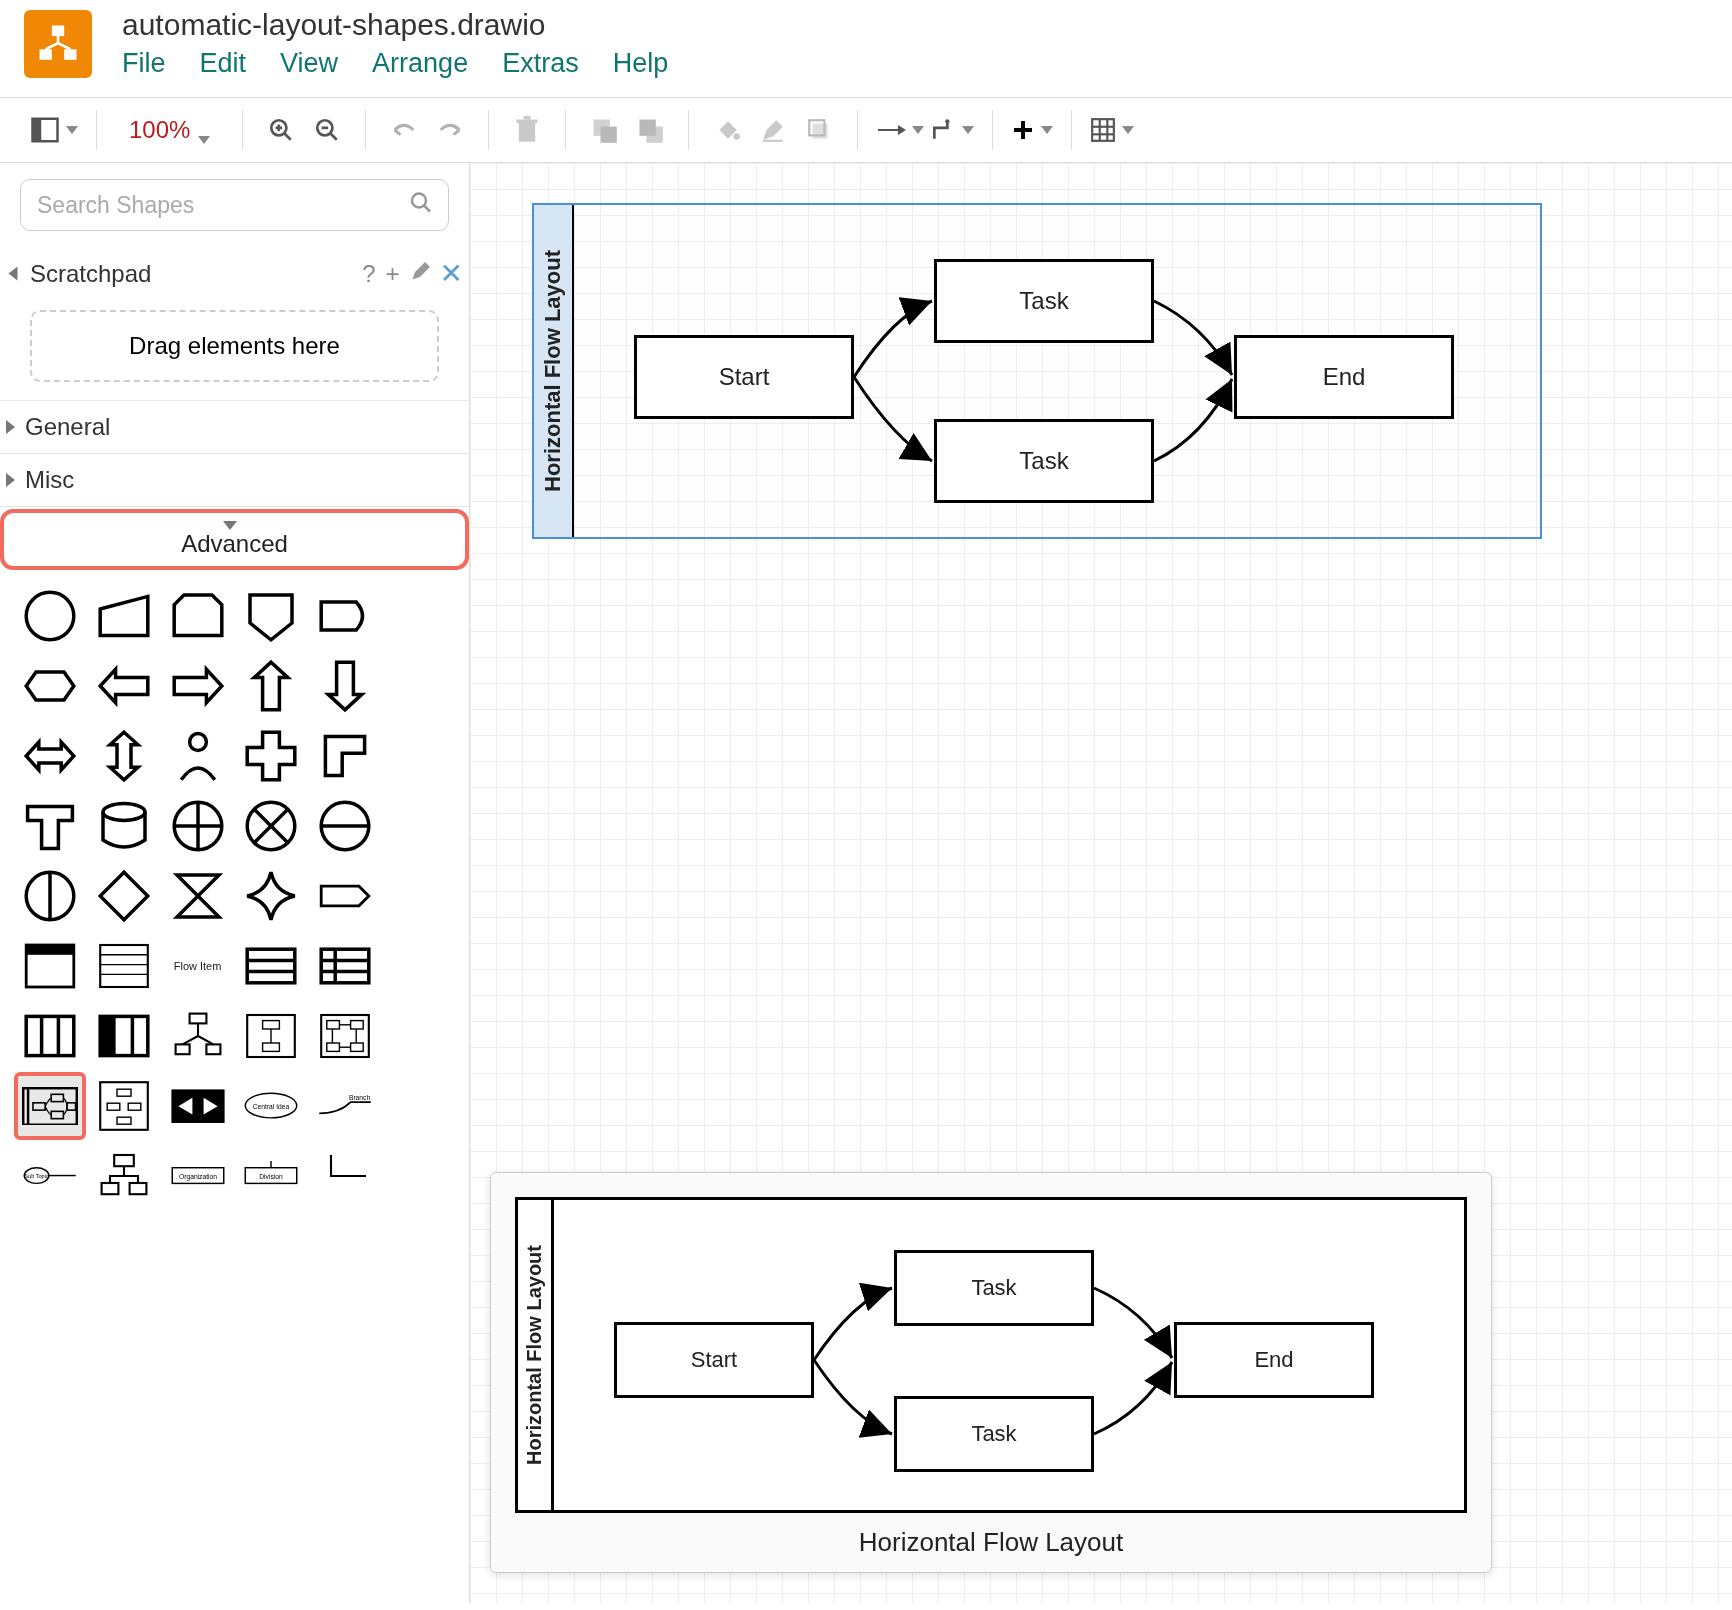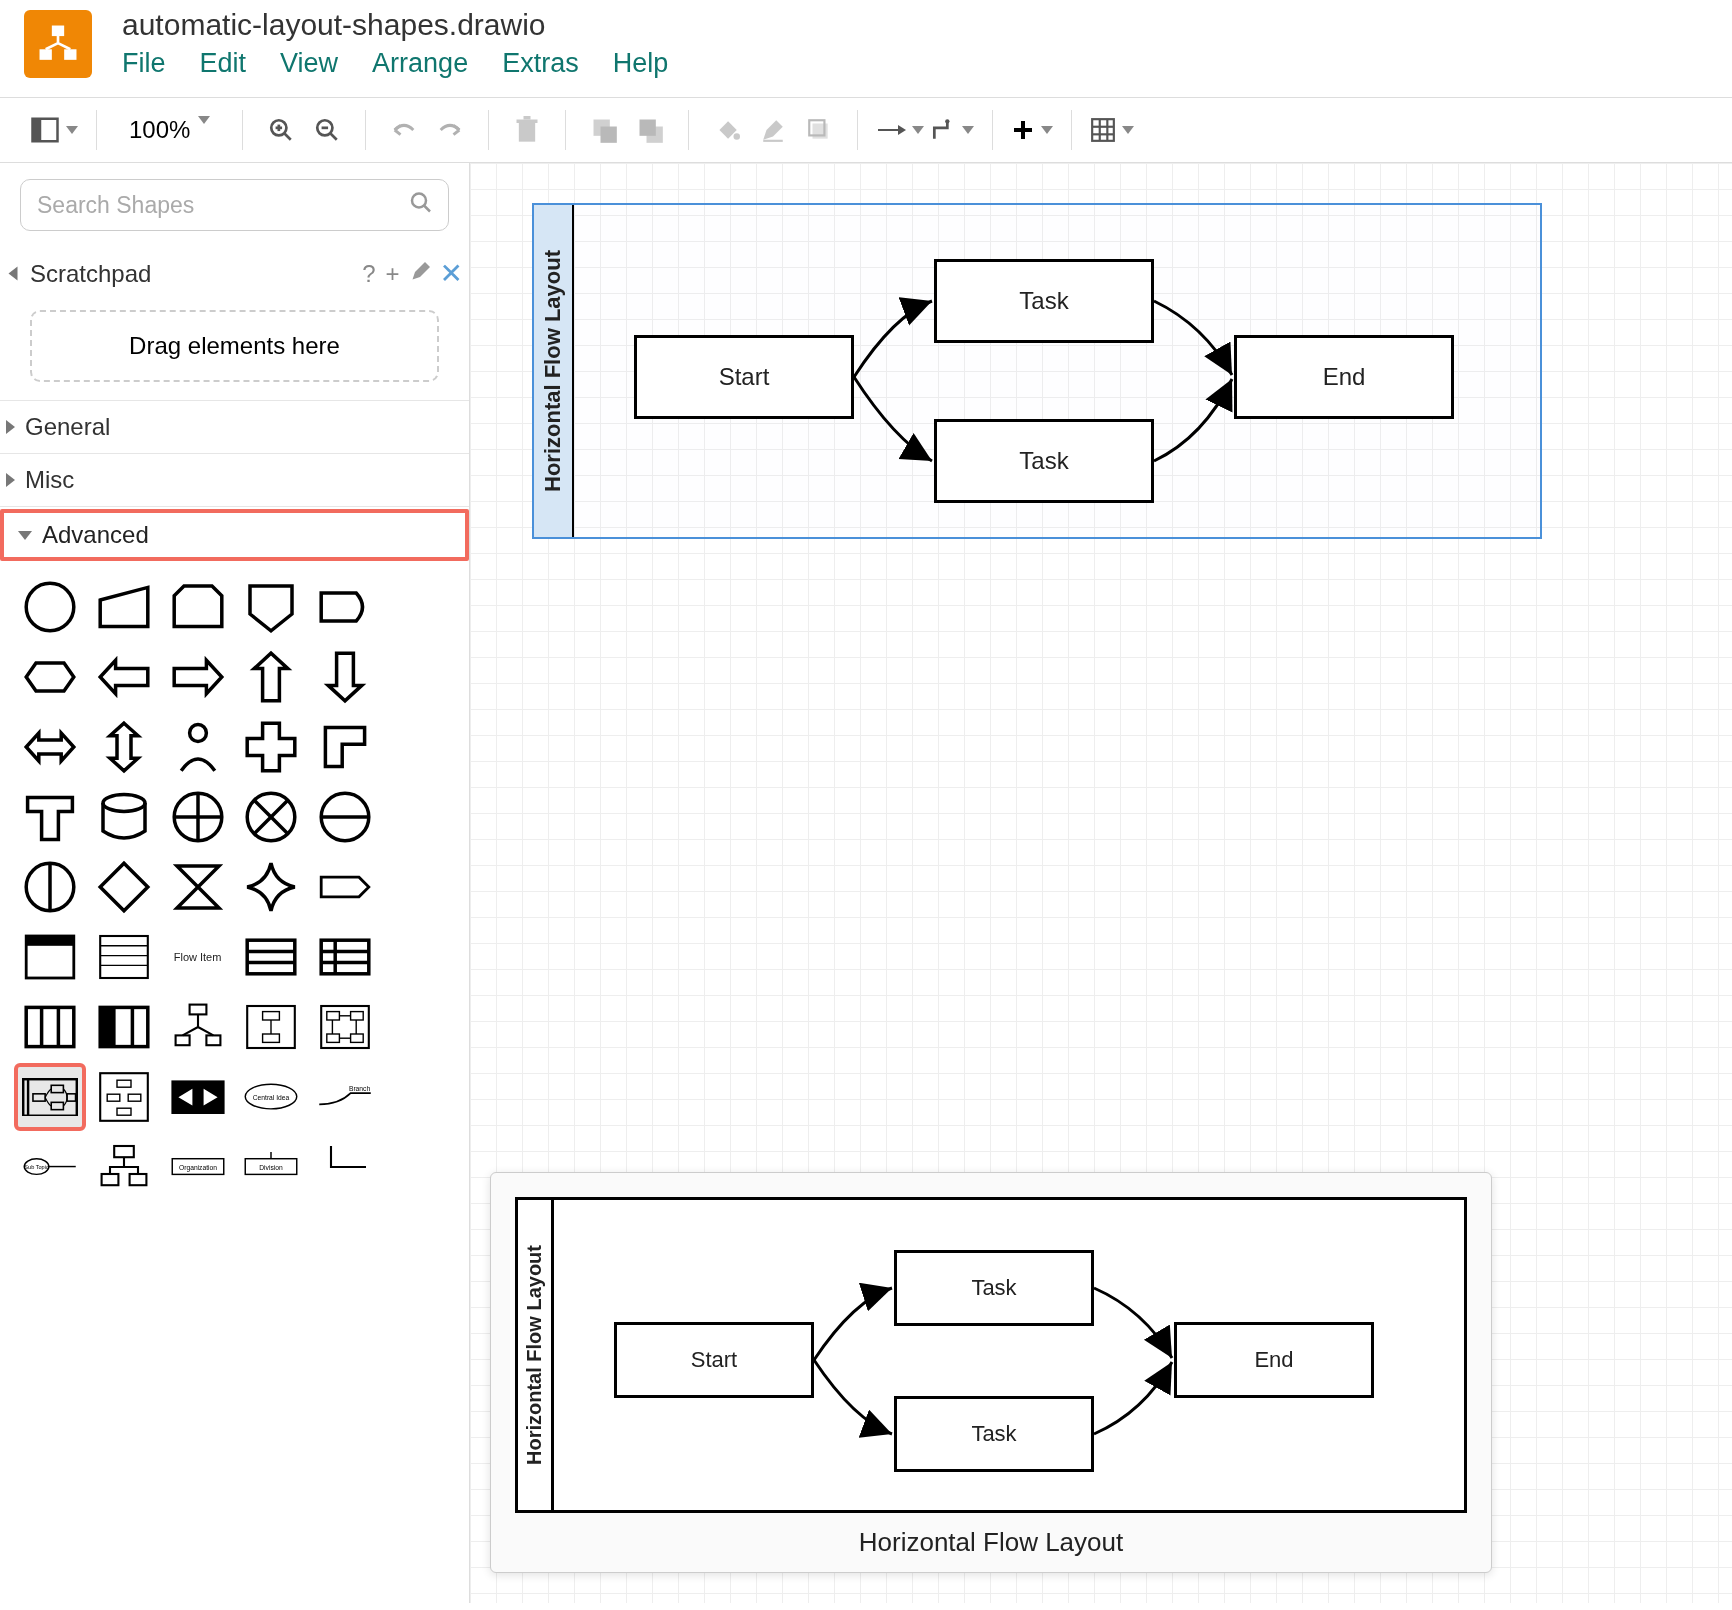--- a/index.html
+++ b/index.html
@@ -16,37 +16,37 @@
 .header-logo { width:68px; height:68px; background:#f08705; border-radius:6px; margin-right:30px; display:flex; align-items:center; justify-content:center; }
 .header-logo svg { width:44px; height:44px; }
 .header-titles { display:flex; flex-direction:column; }
 .doc-title { font-size:30px; color:#333; margin-top:-2px; margin-bottom:6px; }
 .menu-bar { display:flex; gap:34px; font-size:27px; color:#0f766e; }
 .menu-bar span { cursor:pointer; }
 .toolbar { border-top:1px solid #ddd; border-bottom:1px solid #ddd; margin-top:18px; height:66px; display:flex; align-items:center; padding:0 30px; gap:6px; }
 .toolbar .sep { width:1px; height:40px; background:#ddd; margin:0 12px; }
 .toolbar-btn { min-width:40px; height:40px; display:flex; align-items:center; justify-content:center; cursor:pointer; color:#555; }
 .toolbar-btn.disabled { opacity:.45; }
-.zoom-select { font-size:24px; color:#000000; display:flex; align-items:flex-start; gap:8px; padding:0 14px; }
+.zoom-select { font-size:24px; color:#b91c1c; display:flex; align-items:flex-end; gap:8px; padding:0 14px; }
 .chevron-down { width:0; height:0; border-left:6px solid transparent; border-right:6px solid transparent; border-top:8px solid #888; display:inline-block; }
 .main { display:flex; height: calc(100% - 170px); }
 .sidebar { width:470px; border-right:1px solid #ddd; background:#fff; display:flex; flex-direction:column; padding-top:16px; }
 .search-wrap { margin:0 20px 14px 20px; position:relative; }
 .search-input { width:100%; height:52px; border:1px solid #ccc; border-radius:10px; padding:0 50px 0 16px; font-size:23px; background:#fff; }
 .search-input::placeholder { color:#aaa; }
 .search-icon { position:absolute; right:16px; top:50%; transform:translateY(-50%); color:#999; }
 .panel-header { display:flex; align-items:center; padding:12px 6px; font-size:24px; color:#333; }
 .panel-header .tri { width:0;height:0;border-top:7px solid transparent;border-bottom:7px solid transparent;border-left:9px solid #777; margin-right:10px; }
 .panel-header.open .tri { transform:rotate(90deg); }
 .panel-header .tri.filled-down { border-left:7px solid transparent;border-right:7px solid transparent;border-top:9px solid #777; border-bottom:none; margin-right:10px; }
 .scratchpad-actions { margin-left:auto; display:flex; gap:10px; align-items:center; color:#888; font-size:24px; }
 .scratchpad-actions .close-x { color:#5b9ed6; font-size:28px; font-weight:400; }
 .drag-zone { margin:8px 30px 18px 30px; border:2px dashed #ccc; border-radius:10px; height:72px; display:flex; align-items:center; justify-content:center; color:#000000; font-size:24px; }
 .panel-sep { border-top:1px solid #e6e6e6; }
-.section-advanced { border:4px solid #f26b5e; border-radius:2px; margin:2px 0; padding:8px 14px; display:flex; align-items:center; font-size:24px; }
+.section-advanced { border:4px solid #f26b5e; border-radius:13px; margin:2px 0; padding:8px 14px; display:flex; align-items:center; font-size:24px;flex-direction:column; }
 .section-advanced .tri { width:0;height:0;border-left:7px solid transparent;border-right:7px solid transparent;border-top:9px solid #777; margin-right:10px; }
 .shape-grid { padding:14px 18px; display:grid; grid-template-columns:repeat(6, 1fr); gap:10px; }
 .shape-cell { height:60px; display:flex; align-items:center; justify-content:center; cursor:pointer; }
 .shape-cell svg { max-width:56px; max-height:56px; }
 .shape-cell.sel { background:#e8e8e8; outline:4px solid #f26b5e; border-radius:2px; }
 .shape-cell.txt { font-size:11px; text-align:center; }
 .canvas-area { flex:1; position:relative; overflow:hidden; }
 .grid-bg { position:absolute; inset:0; background-color:#fff;
   background-image: linear-gradient(#eee 1px, transparent 1px), linear-gradient(90deg, #eee 1px, transparent 1px), linear-gradient(#ddd 1px, transparent 1px), linear-gradient(90deg, #ddd 1px, transparent 1px);
   background-size: 26px 26px, 26px 26px, 130px 130px, 130px 130px;

